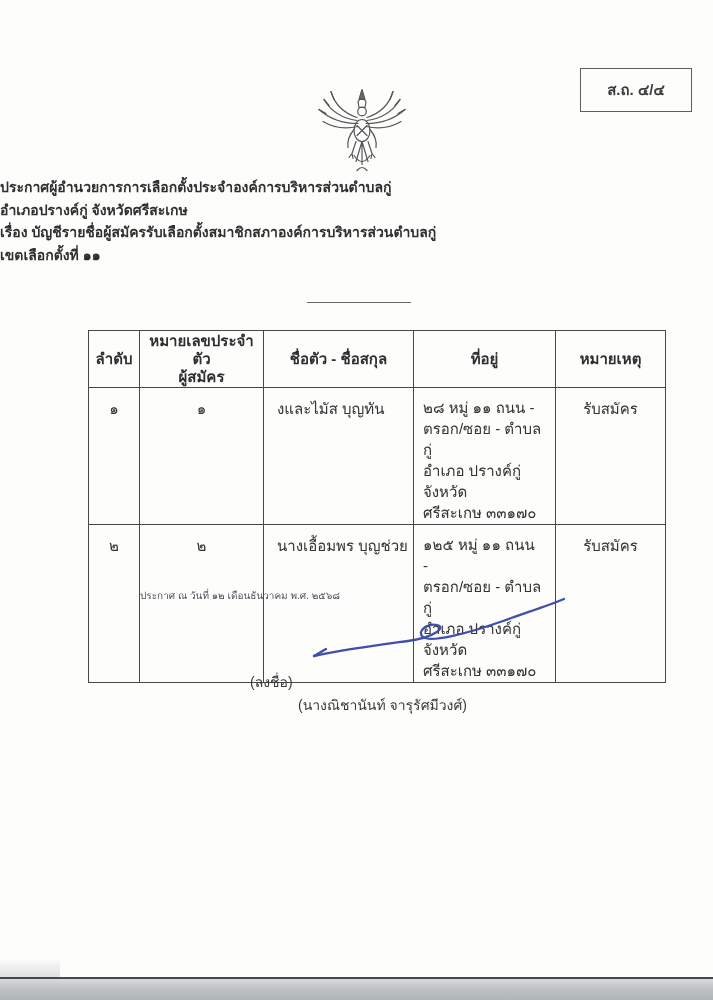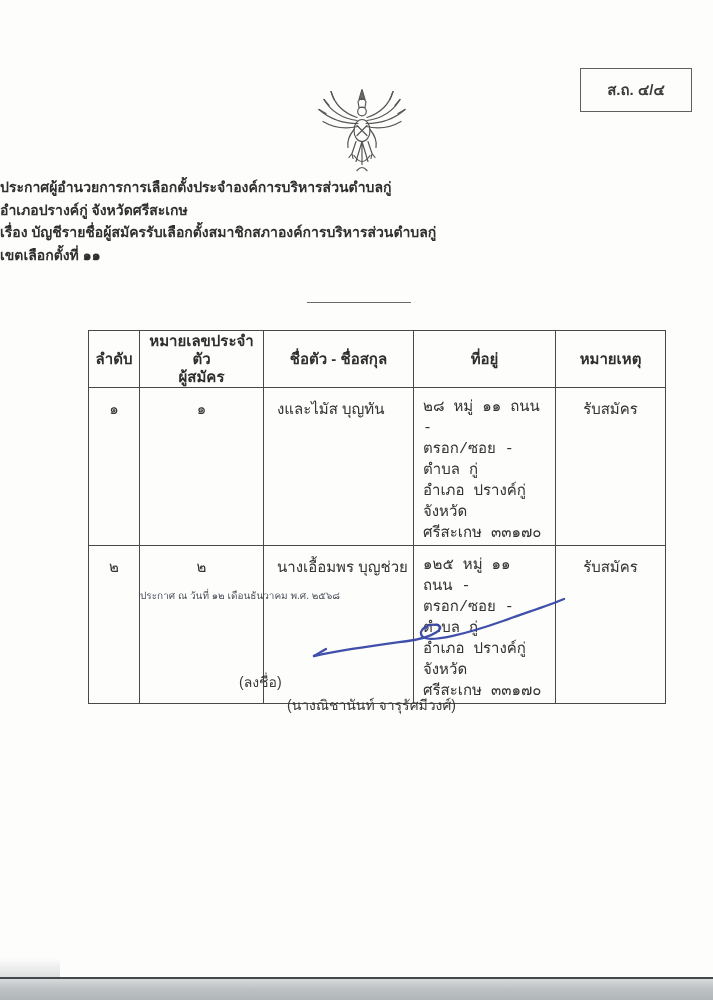--- a/index.html
+++ b/index.html
@@ -34,28 +34,28 @@
     font-weight:400; background:transparent;
   }
   table.cand th{
     height:42px; text-align:center; vertical-align:middle;
     font-weight:700; line-height:18px; color:#2e2e2e;
   }
   table.cand td{height:86px; vertical-align:top; padding-top:9px;}
   .c-no{width:51px;} .c-num{width:124px;} .c-name{width:150px;} .c-addr{width:142px;} .c-rem{width:110px;}
   td.center{text-align:center;}
   td.name-cell{padding-left:13px;}
-  td.addr-cell{padding-left:9px; padding-right:12px; line-height:21px;font-family:Liberation Mono, monospace;}
+  td.addr-cell{padding-left:9px; padding-right:12px; line-height:21px;}
   .preline{white-space:pre-line;}
   .date-line{
     position:absolute; left:140px; top:588px; font-size:10px; color:#4a4f58;
   }
   .signature{position:absolute; left:298px; top:596px; width:275px; height:72px;}
   .sign-block{
-    position:absolute; left:164px; top:671px; width:415px;
+    position:absolute; left:175px; top:671px; width:415px;
     font-size:14px; line-height:23px; color:#3a3a3a;
   }
   .sign-label{text-align:left; padding-left:75px;}
   .sign-name, .sign-title{text-align:center;}
   .scan-corner{
     position:absolute; left:0; top:958px; width:60px; height:20px;
     background:linear-gradient(180deg, rgba(220,222,222,0) 0%, #dcdedf 100%);
   }
   .scan-edge{
     position:absolute; left:0; top:977px; width:713px; height:23px;

